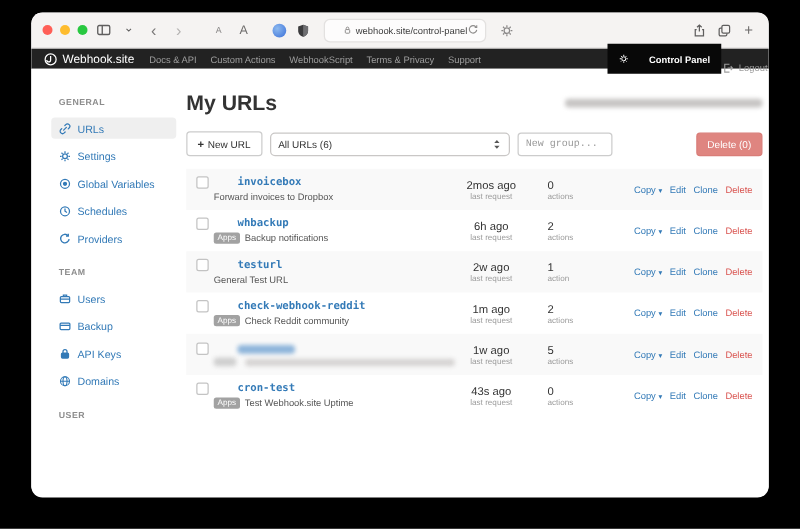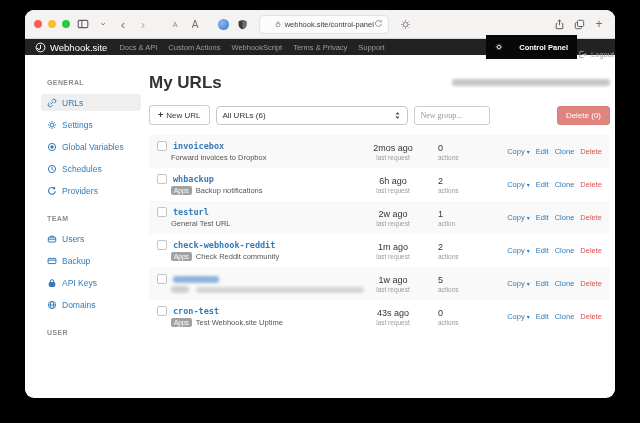--- a/index.html
+++ b/index.html
@@ -41,30 +41,30 @@
   .content{flex:1;padding:18px 15px 0 6px;box-sizing:border-box}
   .title-row{display:flex;justify-content:space-between;align-items:flex-start}
   .page-title{font-size:17px;font-weight:bold;color:#333;margin:0}
   .redact{display:inline-block;border-radius:3px;filter:blur(1.6px)}
   .acct-redact{width:158px;height:7px;background:#c7c5c4;margin-top:6px}
 
   .toolbar{display:flex;align-items:center;gap:6px;margin-top:12px}
   .btn{border:1px solid #ccc;background:#fff;border-radius:3px;font-size:8px;color:#333;padding:4px 8px;display:flex;align-items:center;gap:3px;white-space:nowrap}
   .btn .plus{font-weight:bold;font-size:9px}
   .select{width:178px;border:1px solid #c9c7c6;background:#fff;border-radius:4px;font-size:8px;color:#333;padding:4px 6px;display:flex;align-items:center;justify-content:space-between}
-  .group-input{width:62px;border:1px solid #ccc;border-radius:3px;font-size:8px;padding:4px 6px;color:#999;font-family:Liberation Serif, serif}
+  .group-input{width:62px;border:1px solid #ccc;border-radius:3px;font-size:8px;padding:4px 6px;color:#999;font-family:Liberation Mono, monospace}
   .group-input::placeholder{color:#999}
   .tb-spacer{flex:1}
   .btn-danger{background:#df8580;border:1px solid #d97d78;color:#fff;font-size:8px;border-radius:3px;padding:4px 8px;white-space:nowrap}
 
   .url-table{margin-top:10px}
   .trow{display:flex;align-items:center;padding:5px 8px;min-height:23px}
   .trow.stripe{background:#f9f9f9}
   .u-cell{flex:1;min-width:0}
-  .line1{display:flex;align-items:center;gap:6px}
+  .line1{display:flex;align-items:center;gap:23px}
   .checkbox{width:8px;height:8px;border:1px solid #c3c3c3;border-radius:2px;background:#fff;flex:0 0 8px}
   .u-name{font-family:"DejaVu Sans Mono",monospace;font-weight:bold;font-size:8.5px;color:#337ab7;text-decoration:none}
   .line2{margin-top:2px;padding-left:14px;display:flex;align-items:center;gap:4px}
   .badge{background:#a2a2a2;color:#fff;font-size:6.5px;border-radius:2px;padding:1px 3px;line-height:1.2}
   .u-desc-text{font-size:7.5px;color:#555}
   .t-cell{width:58px;text-align:center;flex:0 0 58px}
   .c-cell{width:44px;text-align:left;padding-left:16px;flex:0 0 44px;box-sizing:content-box}
   .cell-main{font-size:9px;color:#333}
   .cell-sub{font-size:6.5px;color:#9b9b9b;margin-top:1px}
   .a-cell{width:120px;flex:0 0 120px;display:flex;justify-content:flex-end;gap:6px;font-size:7.5px;align-items:center}

